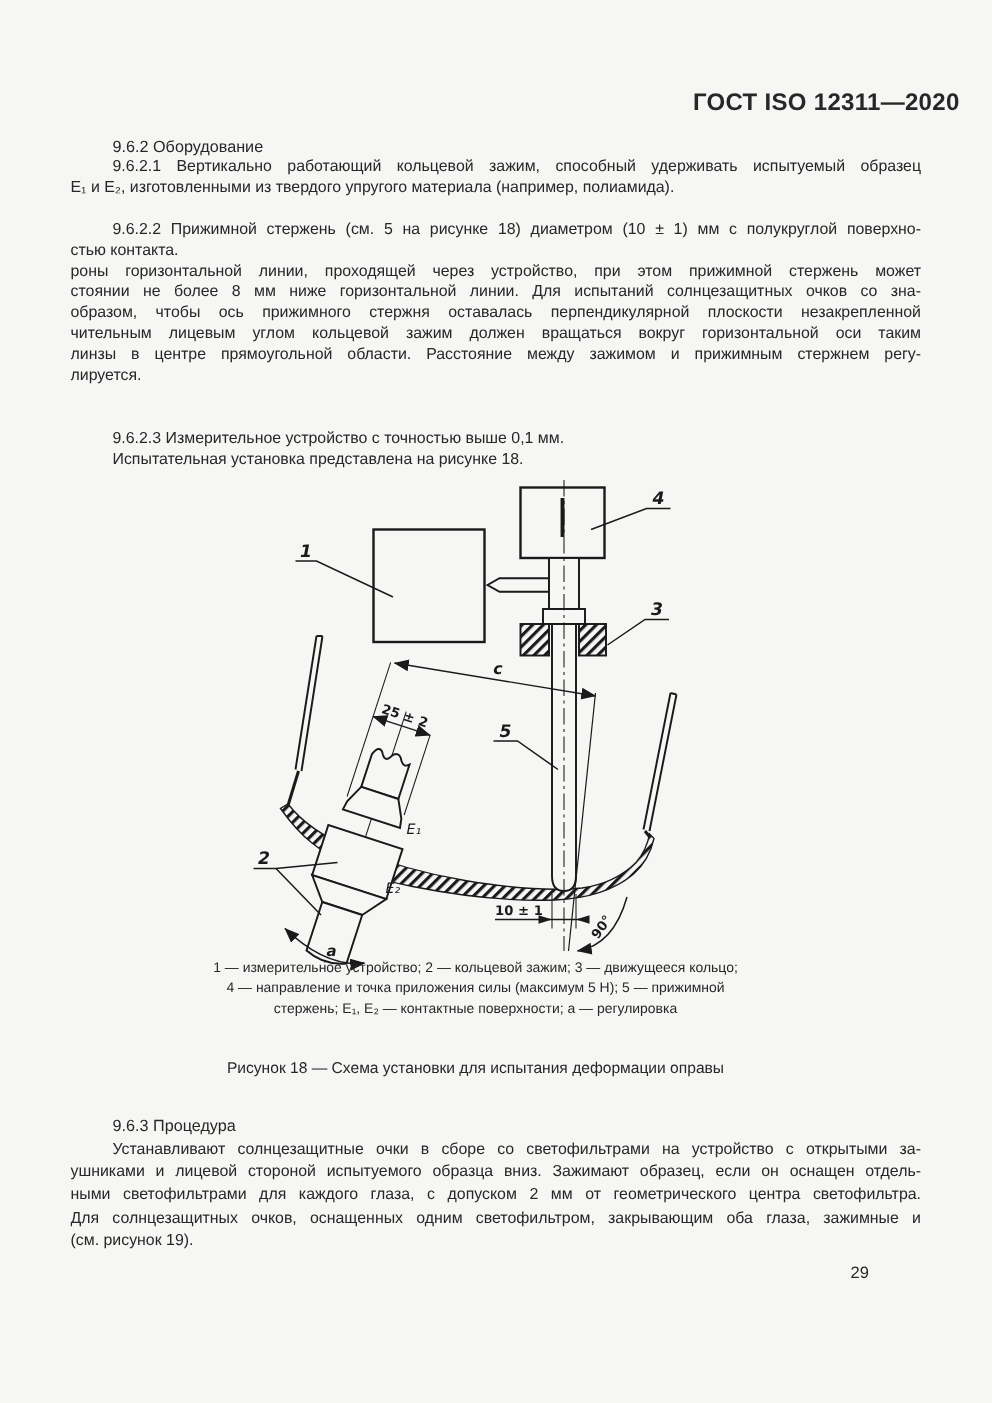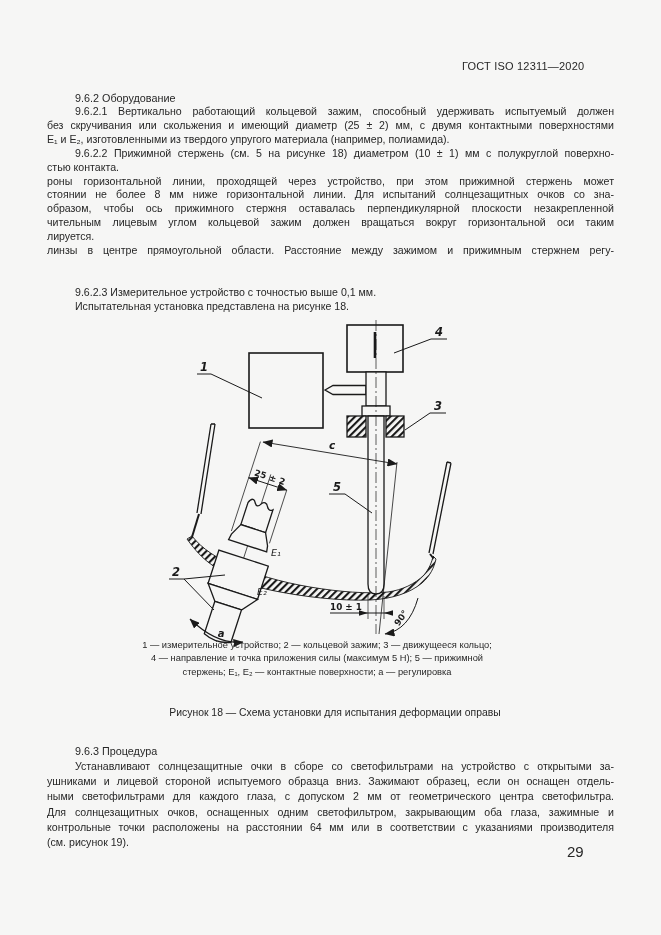--- a/index.html
+++ b/index.html
@@ -3,65 +3,64 @@
 <meta charset="utf-8">
 <style>
   html,body{margin:0;padding:0}
   body{
     width:661px;height:935px;position:relative;overflow:hidden;
     background:#f6f6f5;
     font-family:"Liberation Sans",sans-serif;
     color:#272727;
   }
   .abs{position:absolute}
-  .hdr{font-weight:normal;font-size:11px;letter-spacing:.2px}
+  .hdr{font-weight:bold;font-size:16px;letter-spacing:.2px}
   .col{left:47px;width:567px}
   .h-sec{font-weight:normal;font-size:10.8px;line-height:14px;text-indent:28px}
   .p{font-size:10.6px}
   .p .tline{line-height:13.9px;height:13.9px;overflow:hidden;text-align:justify;text-align-last:justify}
   .p .tline.last{text-align-last:left}
   .p .tline.ind{text-indent:28px}
   .p6 .tline{line-height:15.2px;height:15.2px}
   .cen{text-align:center}
   .cen .tline{text-align:center;text-align-last:center}
   .legend{font-size:9.3px}
   .legend .tline{line-height:13.4px;height:13.4px}
   .caption{font-size:10.4px}
   .caption .tline{line-height:14.3px;height:14.3px}
-  .pagenum{font-size:15px}
+  .pagenum{font-size:11px}
   svg text{fill:#1a1a1a}
   .lblnum{font:italic bold 11.5px "DejaVu Sans",sans-serif}
   .lblsub{font:italic 9.5px "DejaVu Sans",sans-serif}
   .lbldim{font:bold 8.8px "DejaVu Sans",sans-serif}
   .lblc{font:italic bold 10.5px "DejaVu Sans",sans-serif}
   .lbla{font:italic bold 10px "DejaVu Sans",sans-serif}
 </style>
 </head>
 <body>
 
 <div class="abs hdr" style="left:462px;top:60px">ГОСТ ISO 12311—2020</div>
 
 <div class="abs col h-sec" style="top:91px">9.6.2 Оборудование</div>
 
 <div class="abs col p" style="top:105px">
-    <div class="tline ind">9.6.2.1 Вертикально работающий кольцевой зажим, способный удерживать испытуемый должен</div>
-    <div class="tline">без скручивания или скольжения и имеющий диаметр (25 ± 2) мм, с двумя контактными поверхностями</div>
+    <div class="tline ind">9.6.2.1 Вертикально работающий кольцевой зажим, способный удерживать испытуемый образец</div>
     <div class="tline last">E₁ и E₂, изготовленными из твердого упругого материала (например, полиамида).</div>
   </div>
 <div class="abs col p" style="top:146.7px">
     <div class="tline ind">9.6.2.2 Прижимной стержень (см. 5 на рисунке 18) диаметром (10 ± 1) мм с полукруглой поверхно-</div>
     <div class="tline last">стью контакта.</div>
   </div>
 <div class="abs col p" style="top:174.5px">
     <div class="tline">роны горизонтальной линии, проходящей через устройство, при этом прижимной стержень может</div>
     <div class="tline">стоянии не более 8 мм ниже горизонтальной линии. Для испытаний солнцезащитных очков со зна-</div>
     <div class="tline">образом, чтобы ось прижимного стержня оставалась перпендикулярной плоскости незакрепленной</div>
     <div class="tline">чительным лицевым углом кольцевой зажим должен вращаться вокруг горизонтальной оси таким</div>
+    <div class="tline">линзы в центре прямоугольной области. Расстояние между зажимом и прижимным стержнем регу-</div>
     <div class="tline last">лируется.</div>
-    <div class="tline">линзы в центре прямоугольной области. Расстояние между зажимом и прижимным стержнем регу-</div>
   </div>
 <div class="abs col p" style="top:285.7px">
     <div class="tline ind last">9.6.2.3 Измерительное устройство с точностью выше 0,1 мм.</div>
   </div>
 <div class="abs col p" style="top:299.6px">
     <div class="tline ind last">Испытательная установка представлена на рисунке 18.</div>
   </div>
 
 <svg class="abs" style="left:140px;top:312px" width="380" height="342" viewBox="0 0 380 342">
   <defs>
@@ -166,27 +165,26 @@
   <text class="lblnum" x="36" y="264" text-anchor="middle">2</text>
   <text class="lblsub" x="131" y="244">E₁</text>
   <text class="lblsub" x="117" y="283">E₂</text>
 </svg>
 
 <div class="abs cen legend" style="left:47px;top:639px;width:540px">
     <div class="tline">1 — измерительное устройство; 2 — кольцевой зажим; 3 — движущееся кольцо;</div>
     <div class="tline">4 — направление и точка приложения силы (максимум 5 Н); 5 — прижимной</div>
     <div class="tline last">стержень; E₁, E₂ — контактные поверхности; a — регулировка</div>
   </div>
-<div class="abs cen caption" style="left:65px;top:706px;width:540px">
+<div class="abs cen caption" style="left:47px;top:706px;width:540px">
     <div class="tline">Рисунок 18 — Схема установки для испытания деформации оправы</div>
   </div>
 
 <div class="abs col h-sec" style="top:744px">9.6.3 Процедура</div>
 <div class="abs col p p6" style="top:759px">
     <div class="tline ind">Устанавливают солнцезащитные очки в сборе со светофильтрами на устройство с открытыми за-</div>
     <div class="tline">ушниками и лицевой стороной испытуемого образца вниз. Зажимают образец, если он оснащен отдель-</div>
     <div class="tline">ными светофильтрами для каждого глаза, с допуском 2 мм от геометрического центра светофильтра.</div>
     <div class="tline">Для солнцезащитных очков, оснащенных одним светофильтром, закрывающим оба глаза, зажимные и</div>
-    <div class="tline">контрольные точки расположены на расстоянии 64 мм или в соответствии с указаниями производителя</div>
     <div class="tline last">(см. рисунок 19).</div>
   </div>
 
 <div class="abs pagenum" style="left:567px;top:843px">29</div>
 
 </body></html>

